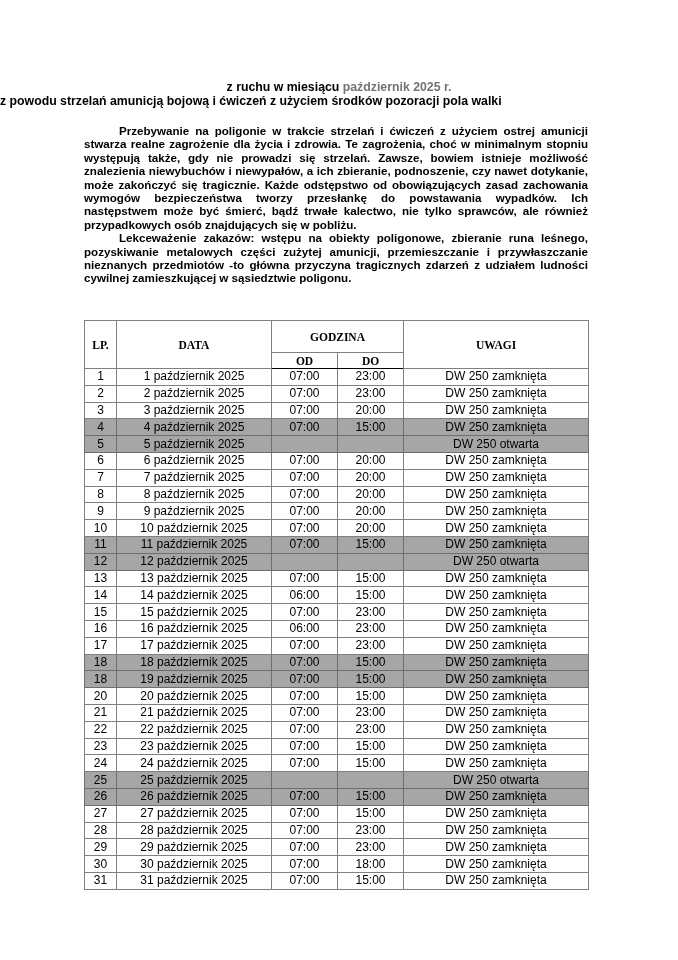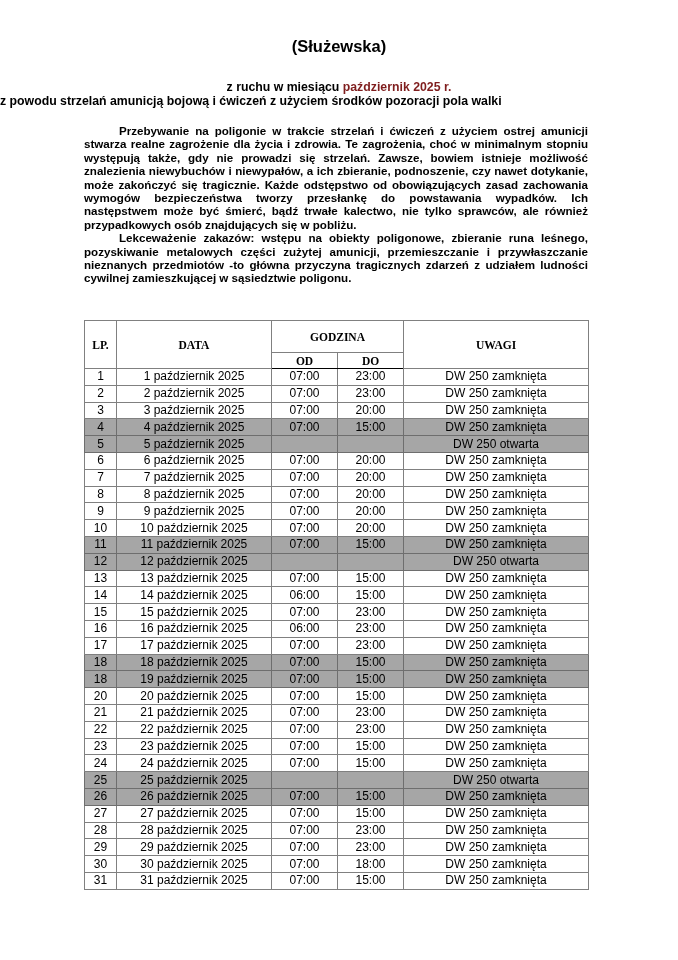--- a/index.html
+++ b/index.html
@@ -1,36 +1,35 @@
 <!DOCTYPE html>
 <html><head>
 <meta charset="utf-8">
 <style>
   html, body { margin: 0; padding: 0; background: #ffffff; }
   body { width: 678px; height: 960px; position: relative; overflow: hidden; font-family: "Liberation Sans", sans-serif; color: #000; }
   .title { position: absolute; left: 0; top: 37px; width: 678px; text-align: center; font-weight: bold; font-size: 16.5px; line-height: 19px; }
   .sub1 { position: absolute; left: 0; top: 80px; width: 678px; text-align: center; font-weight: bold; font-size: 12.3px; line-height: 14px; }
-  .sub1 .month { color: #7f1d1d; }
+  .sub1 .month { color: #737373; }
   .sub2 { position: absolute; left: 0; top: 94px; width: 678px; font-weight: bold; font-size: 12.3px; line-height: 14px; }
   .body-text { position: absolute; left: 84px; top: 124px; width: 504px; font-size: 11.6px; line-height: 13.4px; text-align: justify; font-weight: bold; }
   .body-text p { margin: 0; text-indent: 35px; }
   table.sched { position: absolute; left: 84px; top: 288px; width: 504px; border-collapse: collapse; table-layout: fixed; margin-top: 32px; }
   table.sched th, table.sched td { border: 1px solid #808080; padding: 0; text-align: center; }
   table.sched th { font-family: "Liberation Serif", serif; font-weight: bold; font-size: 11.5px; }
   table.sched thead tr.h1 th { height: 31px; }
   table.sched thead tr.h2 th { height: 15px; border-bottom: 1.5px solid #000; }
   table.sched td { font-size: 12px; height: 15.8px; line-height: 15px; }
   table.sched tr.shaded td { background: #a6a6a6; }
   table.sched tr.shaded td { border-color: #6e6e6e; }
 </style>
 </head>
 <body>
 
 <div class="title">
-  <div>(Służewska)</div>
 </div>
 
 <div class="sub1">
   <span>z ruchu w miesiącu </span><span class="month">październik 2025 r.</span>
 </div>
 <div class="sub2">z powodu strzelań amunicją bojową i ćwiczeń z użyciem środków pozoracji pola walki</div>
 
 <div class="body-text">
   <p>Przebywanie na poligonie w trakcie strzelań i ćwiczeń z użyciem ostrej amunicji stwarza realne zagrożenie dla życia i zdrowia. Te zagrożenia, choć w minimalnym stopniu występują także, gdy nie prowadzi się strzelań. Zawsze, bowiem istnieje możliwość znalezienia niewybuchów i niewypałów, a ich zbieranie, podnoszenie, czy nawet dotykanie, może zakończyć się tragicznie. Każde odstępstwo od obowiązujących zasad zachowania wymogów bezpieczeństwa tworzy przesłankę do powstawania wypadków. Ich następstwem może być śmierć, bądź trwałe kalectwo, nie tylko sprawców, ale również przypadkowych osób znajdujących się w pobliżu.</p>
   <p>Lekceważenie zakazów: wstępu na obiekty poligonowe, zbieranie runa leśnego, pozyskiwanie metalowych części zużytej amunicji, przemieszczanie i przywłaszczanie nieznanych przedmiotów -to główna przyczyna tragicznych zdarzeń z udziałem ludności cywilnej zamieszkującej w sąsiedztwie poligonu.</p>

